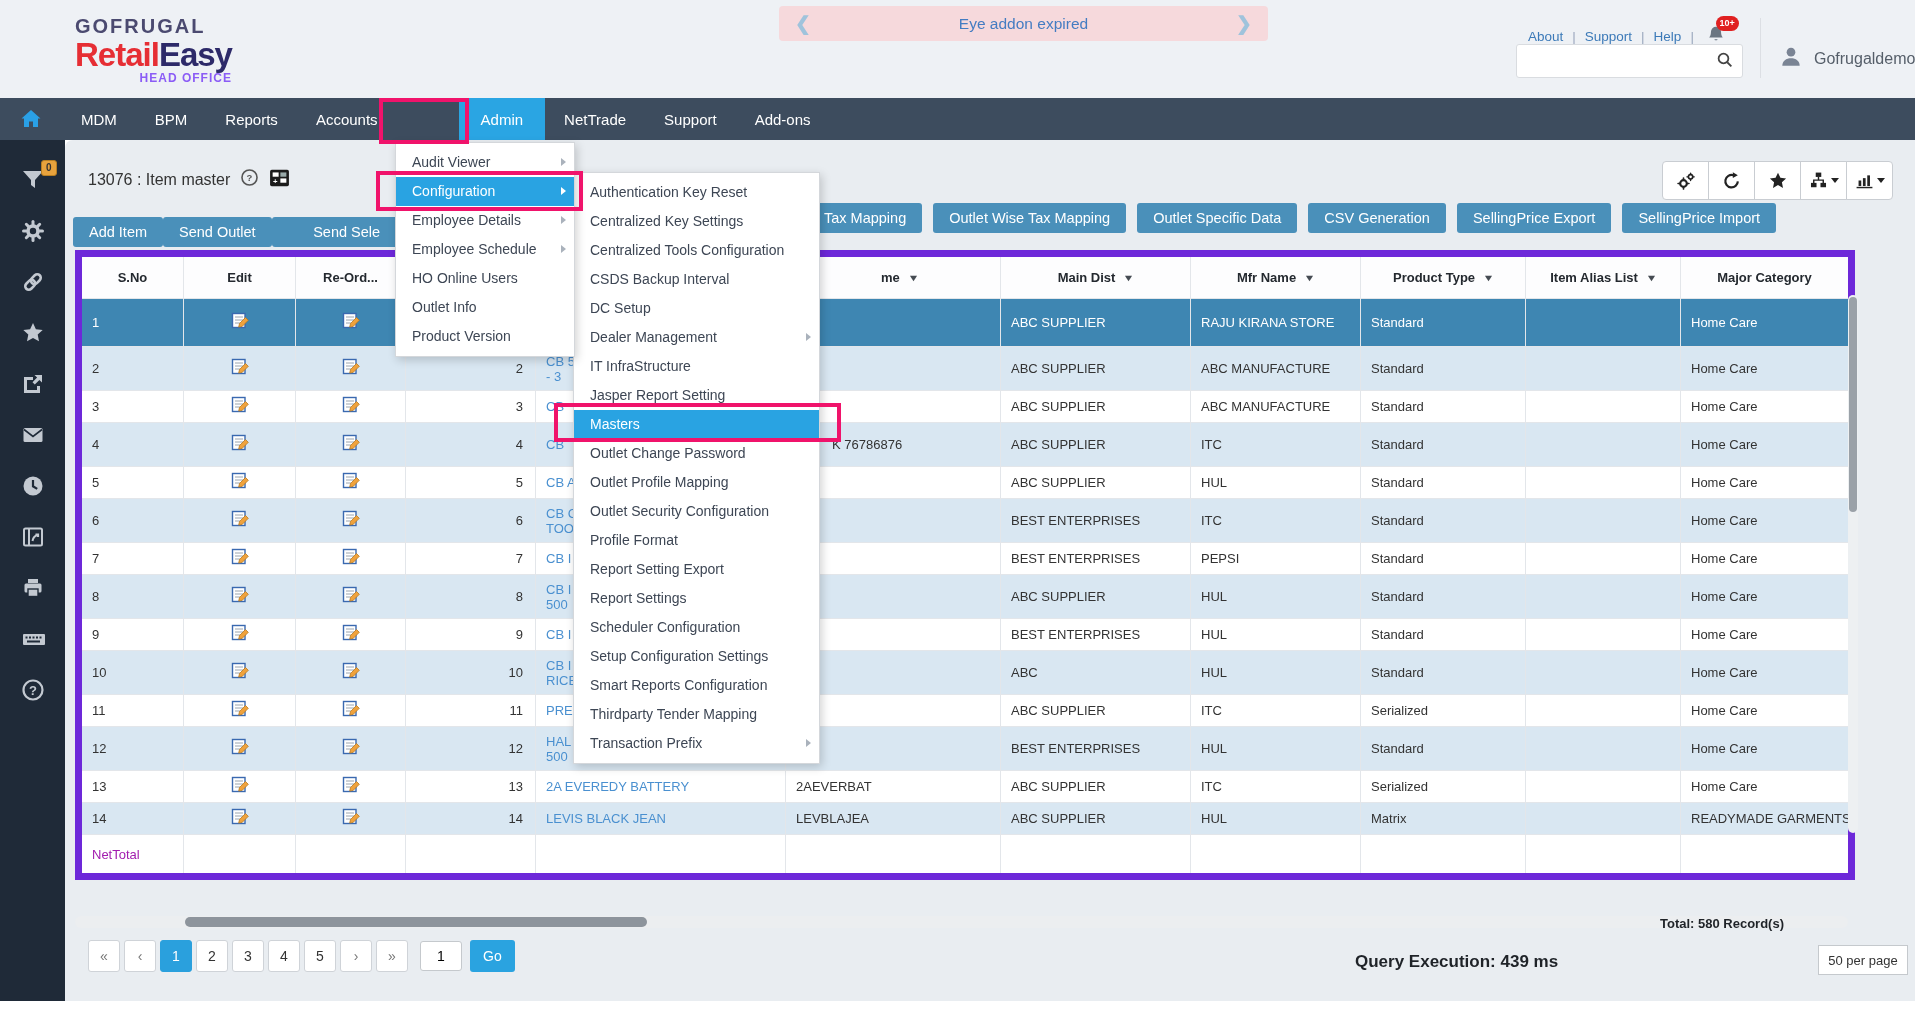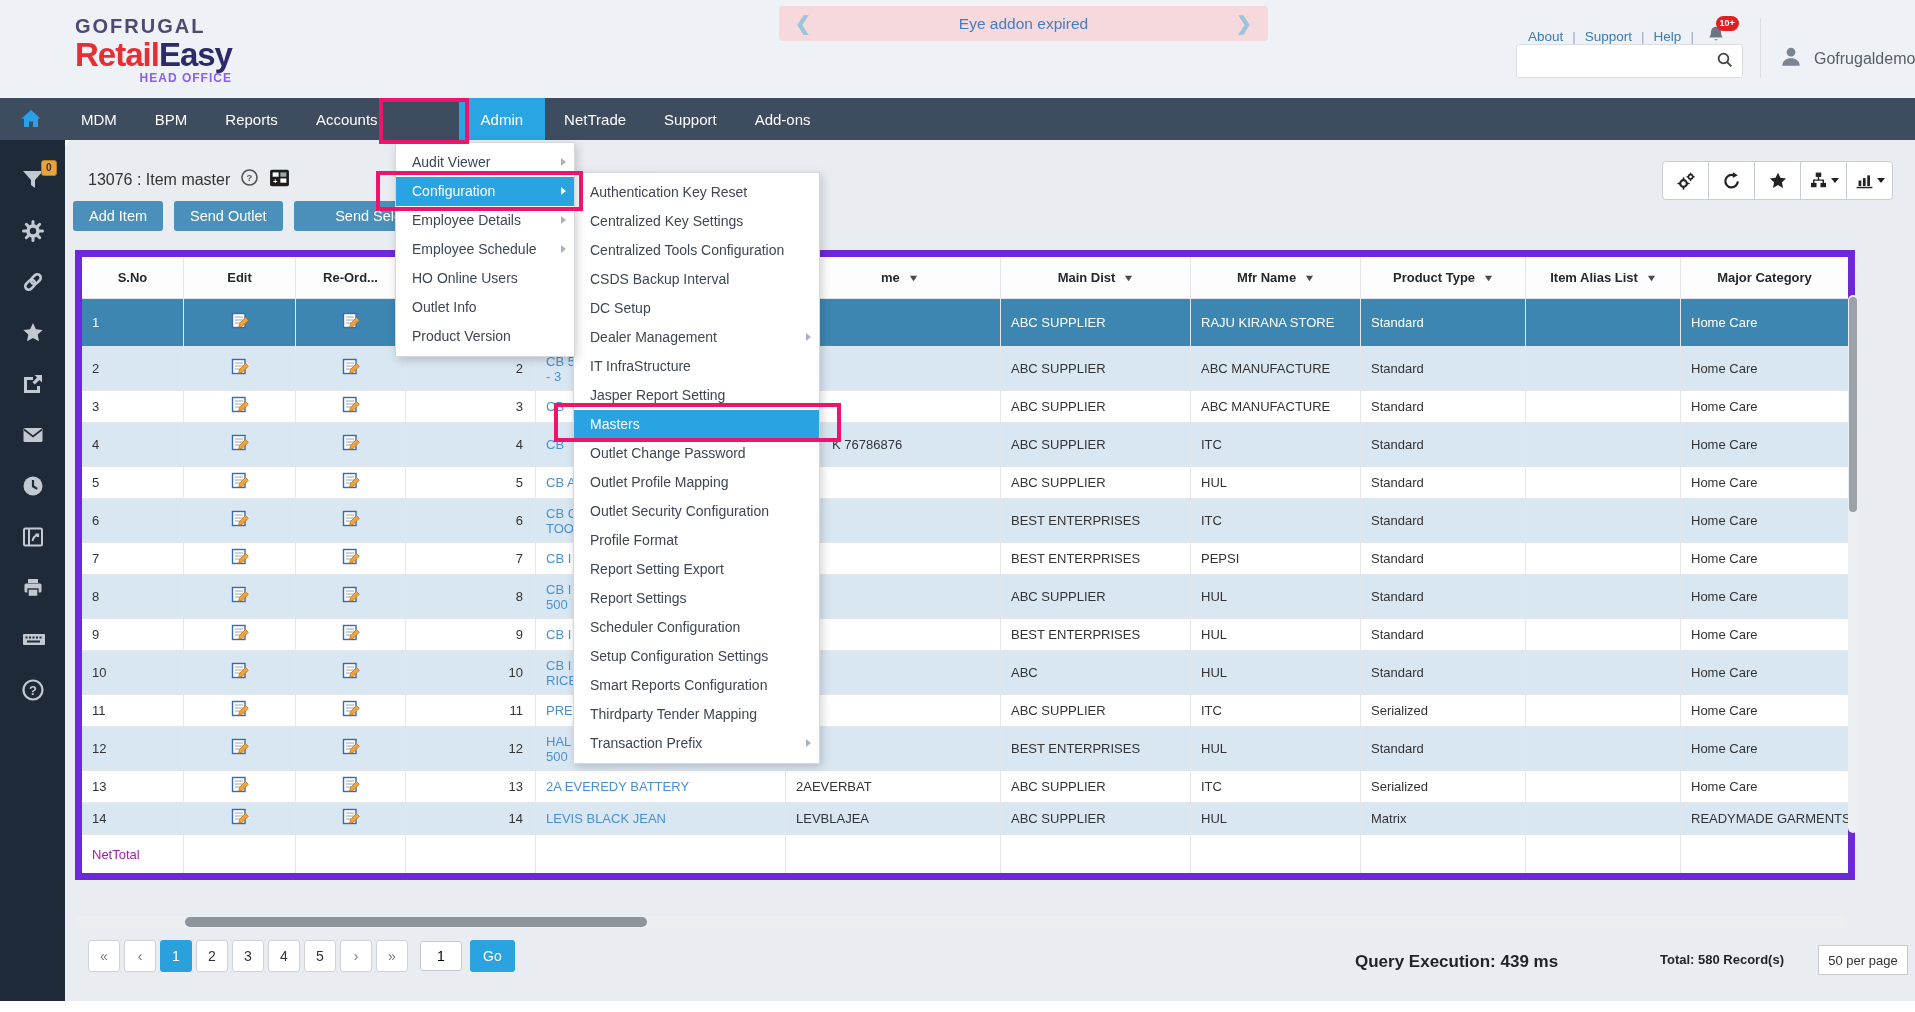--- a/index.html
+++ b/index.html
@@ -47,21 +47,21 @@
 
   
   .content-bg{position:absolute;left:65px;top:140px;width:1850px;height:861px;background:#e9edf1;border-radius:8px 0 0 0;}
   .pgtitle{position:absolute;left:88px;top:168px;font-size:16px;color:#333;display:flex;align-items:center;gap:10px;}
   .icon-toolbar{position:absolute;left:1663px;top:161px;display:flex;}
   .itb{width:45px;height:37px;background:#fff;border:1px solid #c9cdd2;margin-left:-1px;display:flex;align-items:center;
        justify-content:center;gap:3px;cursor:pointer;}
   .itb:first-child{border-radius:4px 0 0 4px;} .itb:last-child{border-radius:0 4px 4px 0;}
   .itb .dcaret{width:0;height:0;border-top:5px solid #222;border-left:4px solid transparent;border-right:4px solid transparent;}
 
-  .btnrow-left{position:absolute;left:73px;top:201px;display:flex;gap:11px;}
+  .btnrow-left{position:absolute;left:73px;top:217px;display:flex;}
   .btnrow-right{position:absolute;left:808px;top:203px;display:flex;gap:11px;}
   .bbtn{height:30px;line-height:30px;background:#4a90ba;color:#fff;font-size:14.5px;border:none;border-radius:3px;
         padding:0 16px;cursor:pointer;white-space:nowrap;font-family:"Liberation Sans",sans-serif;}
   .bbtn.wfix{width:150px;padding:0;text-align:center;}
 
   
   .tblwrap{position:absolute;left:75px;top:250px;}
   table.grid{border-collapse:collapse;table-layout:fixed;width:1773px;background:#fff;border:7px solid #6d28d9;}
   .grid th,.grid td{border:1px solid #e3e6ea;font-size:13px;color:#333;padding:4px 10px;overflow:hidden;
                     white-space:nowrap;text-align:left;vertical-align:middle;box-sizing:border-box;}
@@ -105,21 +105,21 @@
   .pbtn{width:32px;height:32px;background:#fff;border:1px solid #cfd3d8;border-radius:3px;font-size:14px;color:#333;
         display:flex;align-items:center;justify-content:center;cursor:pointer;box-sizing:border-box;}
   .pbtn.navg{color:#777;}
   .pbtn.active{background:#2aa0dd;border-color:#2aa0dd;color:#fff;}
   .goto{position:absolute;left:420px;top:940px;display:flex;gap:8px;align-items:center;}
   .goto input{width:42px;height:30px;border:1px solid #c5c9cd;border-radius:3px;font-size:14px;text-align:center;
               font-family:"Liberation Sans",sans-serif;box-sizing:border-box;}
   .gobtn{height:32px;background:#2aa3e0;color:#fff;border:none;border-radius:3px;font-size:14px;padding:0 13px;
          cursor:pointer;font-family:"Liberation Sans",sans-serif;}
   .qexec{position:absolute;left:1355px;top:952px;font-size:17px;font-weight:bold;color:#1f2328;}
-  .totalrec{position:absolute;left:1660px;top:952px;font-size:13px;font-weight:bold;color:#1f2328;}
+  .totalrec{position:absolute;left:1660px;top:916px;font-size:13px;font-weight:bold;color:#1f2328;}
   .perpage{position:absolute;left:1818px;top:945px;width:90px;height:30px;background:#fff;border:1px solid #c5c9cd;
            font-size:13px;color:#333;display:flex;align-items:center;justify-content:center;cursor:pointer;box-sizing:border-box;}
 
   
   .statusbar{position:absolute;left:0;bottom:0;height:22px;background:#f1f1f1;border-top:1px solid #c8c8c8;
              border-right:1px solid #c8c8c8;border-radius:0 3px 0 0;display:flex;align-items:center;
              padding:0 12px;font-size:12.5px;color:#222;z-index:80;}
 </style>
 </head>
 <body>
@@ -330,20 +330,28 @@
         </svg>
         <span class="dcaret"></span>
       </div>
     </div>
 
   <div class="btnrow-left" id="btns-left">
       <button class="bbtn">Add Item</button>
       <button class="bbtn">Send Outlet</button>
       <button class="bbtn wfix">Send Sele</button>
     </div>
+  <div class="btnrow-right" id="btns-right">
+      <button class="bbtn">Tax Mapping</button>
+      <button class="bbtn">Outlet Wise Tax Mapping</button>
+      <button class="bbtn">Outlet Specific Data</button>
+      <button class="bbtn">CSV Generation</button>
+      <button class="bbtn">SellingPrice Export</button>
+      <button class="bbtn">SellingPrice Import</button>
+    </div>
 
   <div class="tblwrap">
     <table class="grid" id="grid">
       <colgroup>
         <col style="width:105px">
           <col style="width:112px">
           <col style="width:110px">
           <col style="width:130px">
         <col style="width:250px">
           <col style="width:215px">

